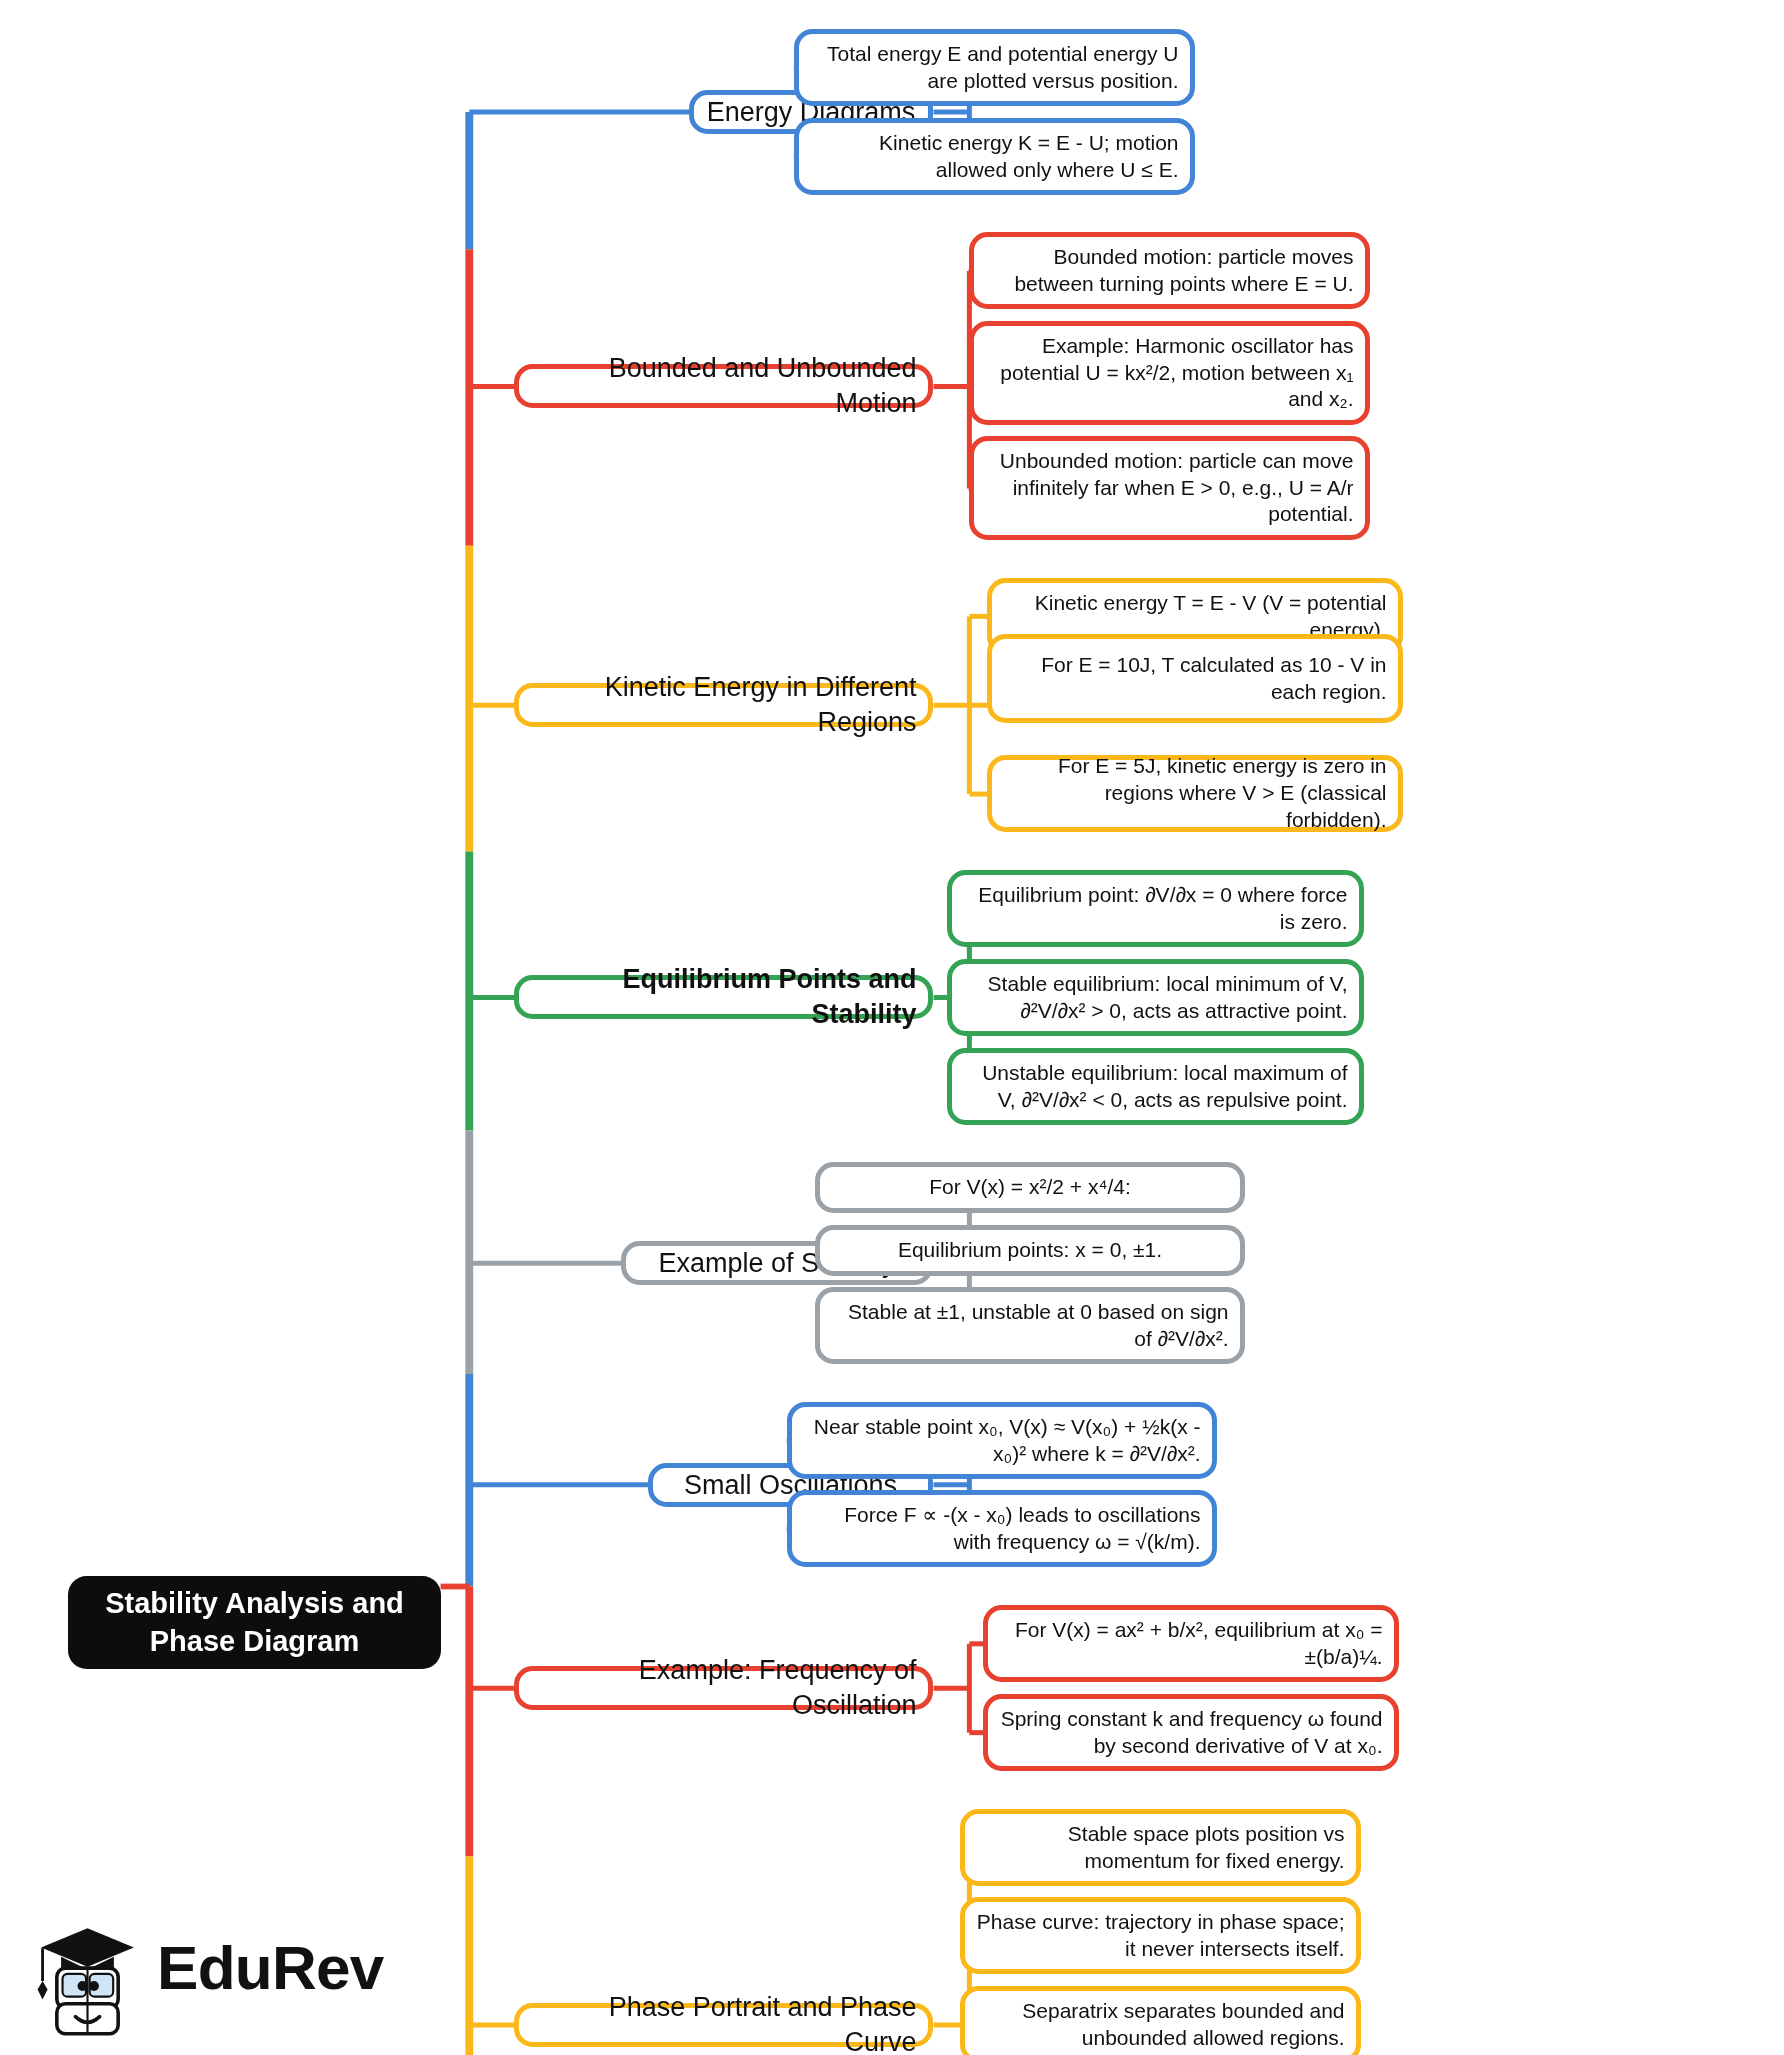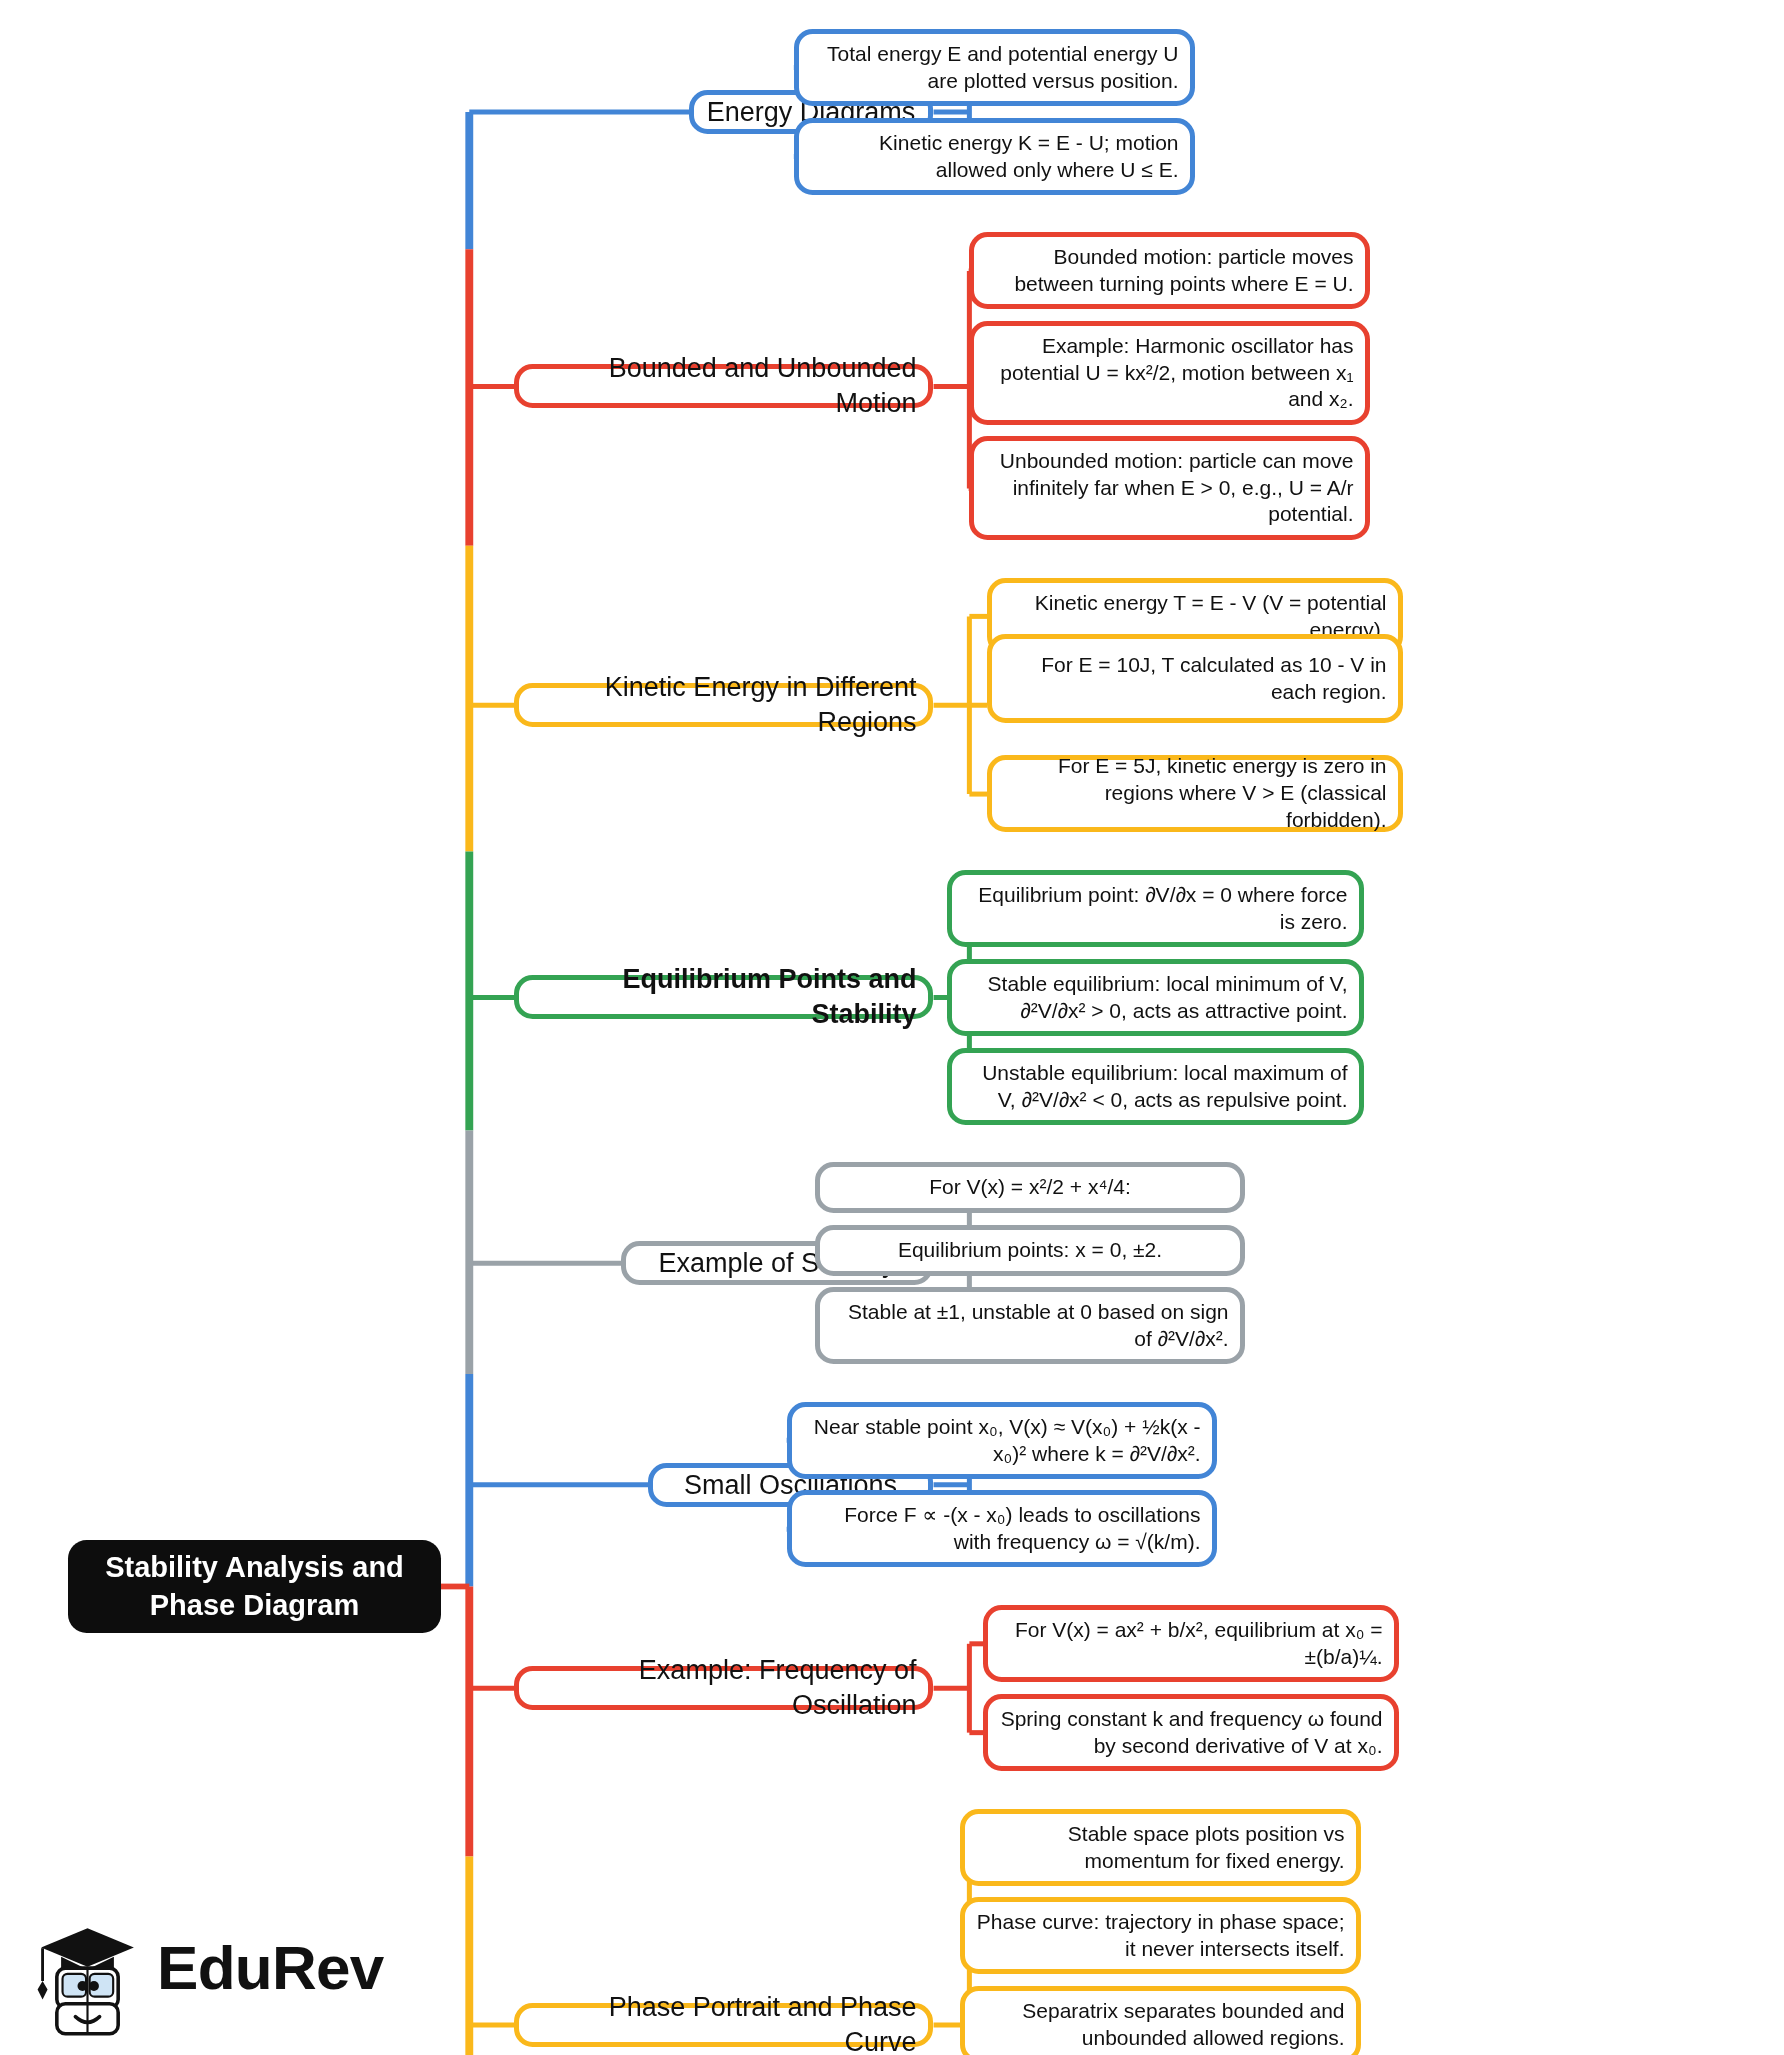--- a/index.html
+++ b/index.html
@@ -32,20 +32,21 @@
     position:absolute;
     background:#0d0d0d;
     color:#ffffff;
     border-radius:18.6px;
     display:flex; align-items:center; justify-content:center;
     text-align:center;
     font-weight:bold;
     font-size:29px;
     line-height:1.3;
     padding:7.2px 13px;
+    margin-top:36px;
   }
   .lvl1 { font-size:27px; }
   .lvl2 { font-size:21px; }
 
   
   #logo { position:absolute; left:34px; top:1915px; width:308px; height:122px; }
   #logo .word { position:absolute; left:123px; top:17px; font-size:62px; font-weight:bold; color:#111; letter-spacing:-0.7px; font-family:"Liberation Sans", sans-serif; }
 </style>
 </head>
 <body>
@@ -183,21 +184,21 @@
       <div class="node lvl2" style="left: 947px; top: 1048px; width: 417px; height: 77px; border-color: rgb(52, 163, 83);">
         <span>Unstable equilibrium: local maximum of V, ∂²V/∂x² &lt; 0, acts as repulsive point.</span>
       </div>
       <div class="node lvl1" style="left: 621px; top: 1241px; width: 312px; height: 44px; border-color: rgb(154, 162, 168);">
         <span>Example of Stability</span>
       </div>
       <div class="node lvl2" style="left: 815px; top: 1162px; width: 430px; height: 51px; border-color: rgb(154, 162, 168);">
         <span>For V(x) = x²/2 + x⁴/4:</span>
       </div>
       <div class="node lvl2" style="left: 815px; top: 1225px; width: 430px; height: 51px; border-color: rgb(154, 162, 168);">
-        <span>Equilibrium points: x = 0, ±2.</span>
+        <span>Equilibrium points: x = 0, ±1.</span>
       </div>
       <div class="node lvl2" style="left: 815px; top: 1287px; width: 430px; height: 77px; border-color: rgb(154, 162, 168);">
         <span>Stable at ±1, unstable at 0 based on sign of ∂²V/∂x².</span>
       </div>
       <div class="node lvl1" style="left: 648px; top: 1463px; width: 285px; height: 44px; border-color: rgb(66, 133, 214);">
         <span>Small Oscillations</span>
       </div>
       <div class="node lvl2" style="left: 787px; top: 1402px; width: 430px; height: 77px; border-color: rgb(66, 133, 214);">
         <span>Near stable point x₀, V(x) ≈ V(x₀) + ½k(x - x₀)² where k = ∂²V/∂x².</span>
       </div>

